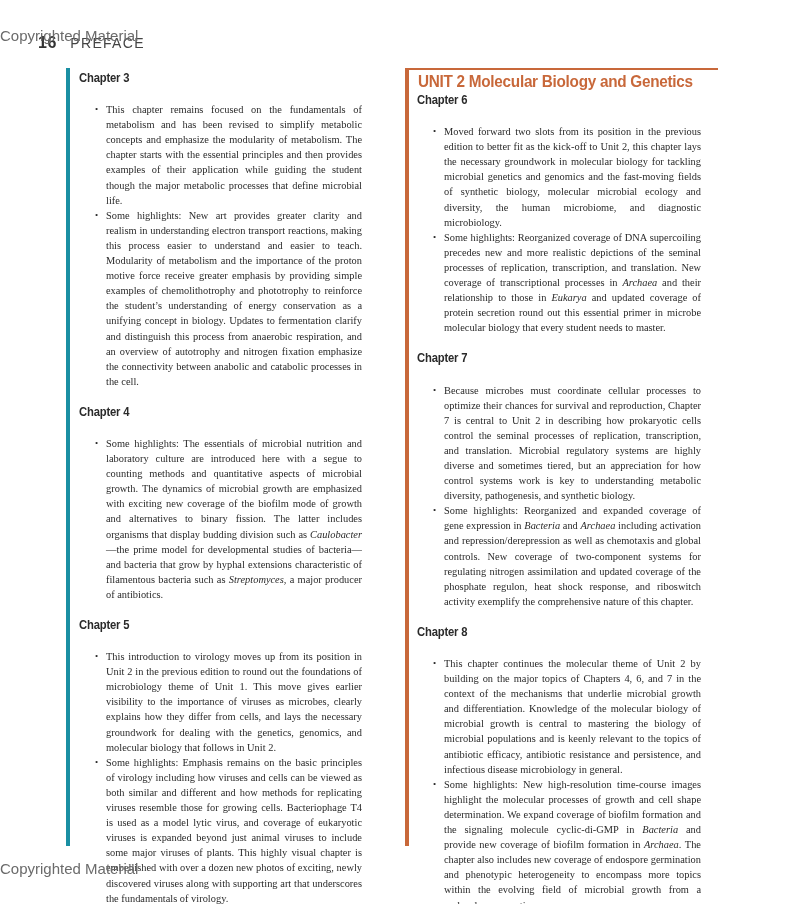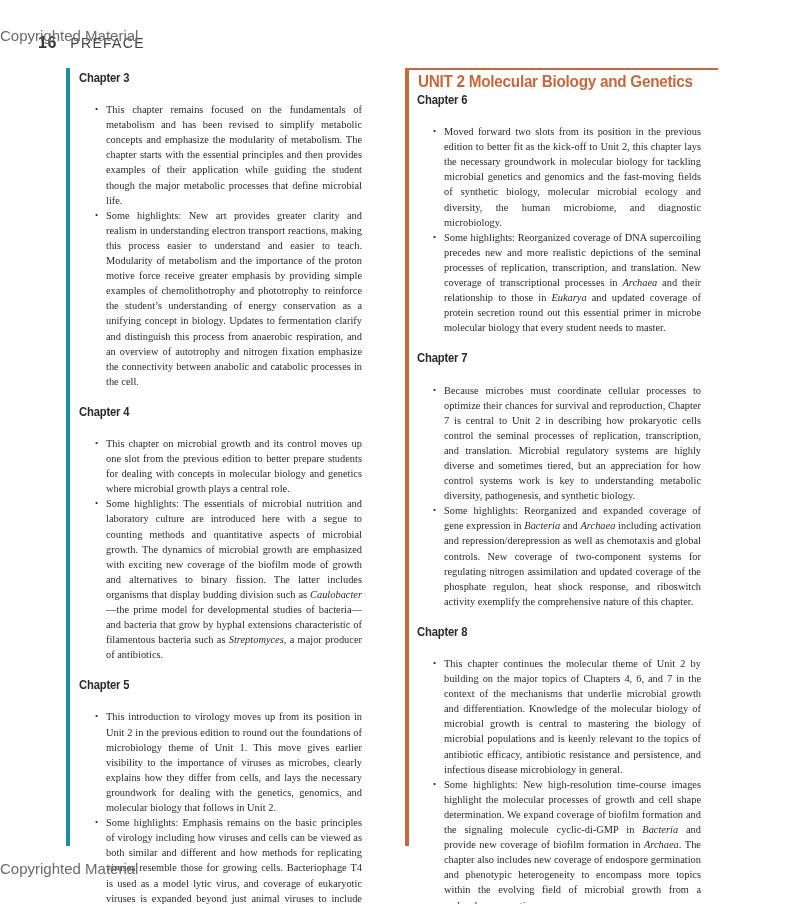--- a/index.html
+++ b/index.html
@@ -38,21 +38,20 @@
 <div class="rule-right"></div>
 
 <div class="col col-left" id="left-col">
 <h3>Chapter 3</h3>
     <ul>
       <li>This chapter remains focused on the fundamentals of metabolism and has been revised to simplify metabolic concepts and empha­size the modularity of metabolism. The chapter starts with the essential principles and then provides examples of their applica­tion while guiding the student though the major metabolic pro­cesses that define microbial life.</li>
       <li>Some highlights: New art provides greater clarity and realism in understanding electron transport reactions, making this process easier to understand and easier to teach. Modularity of metabolism and the importance of the proton motive force receive greater emphasis by providing simple examples of chemolithotrophy and phototrophy to reinforce the student’s understanding of energy conservation as a unifying concept in biology. Updates to fermen­tation clarify and distinguish this process from anaerobic respira­tion, and an overview of autotrophy and nitrogen fixation emphasize the connectivity between anabolic and catabolic pro­cesses in the cell.</li>
     </ul>
     <h3>Chapter 4</h3>
     <ul>
-      <li>This chapter on microbial growth and its control moves up one slot from the previous edition to better prepare students for deal­ing with concepts in molecular biology and genetics where micro­bial growth plays a central role.</li>
       <li>Some highlights: The essentials of microbial nutrition and labora­tory culture are introduced here with a segue to counting methods and quantitative aspects of microbial growth. The dynamics of microbial growth are emphasized with exciting new coverage of the biofilm mode of growth and alternatives to binary fission. The latter includes organisms that display budding division such as <em>Caulobacter</em>—the prime model for developmental studies of bac­teria—and bacteria that grow by hyphal extensions characteristic of filamentous bacteria such as <em>Streptomyces</em>, a major producer of antibiotics.</li>
     </ul>
     <h3>Chapter 5</h3>
     <ul>
       <li>This introduction to virology moves up from its position in Unit 2 in the previous edition to round out the foundations of microbiology theme of Unit 1. This move gives earlier visibility to the importance of viruses as microbes, clearly explains how they differ from cells, and lays the necessary groundwork for dealing with the genetics, genomics, and molecular biology that follows in Unit 2.</li>
       <li>Some highlights: Emphasis remains on the basic principles of virology including how viruses and cells can be viewed as both similar and different and how methods for replicating viruses resemble those for growing cells. Bacteriophage T4 is used as a model lytic virus, and coverage of eukaryotic viruses is expanded beyond just animal viruses to include some major viruses of plants. This highly visual chapter is embellished with over a dozen new photos of exciting, newly discovered viruses along with supporting art that underscores the fundamentals of virology.</li>
     </ul>
   </div>
 
 <div class="unit-title">UNIT 2 Molecular Biology and Genetics</div>

